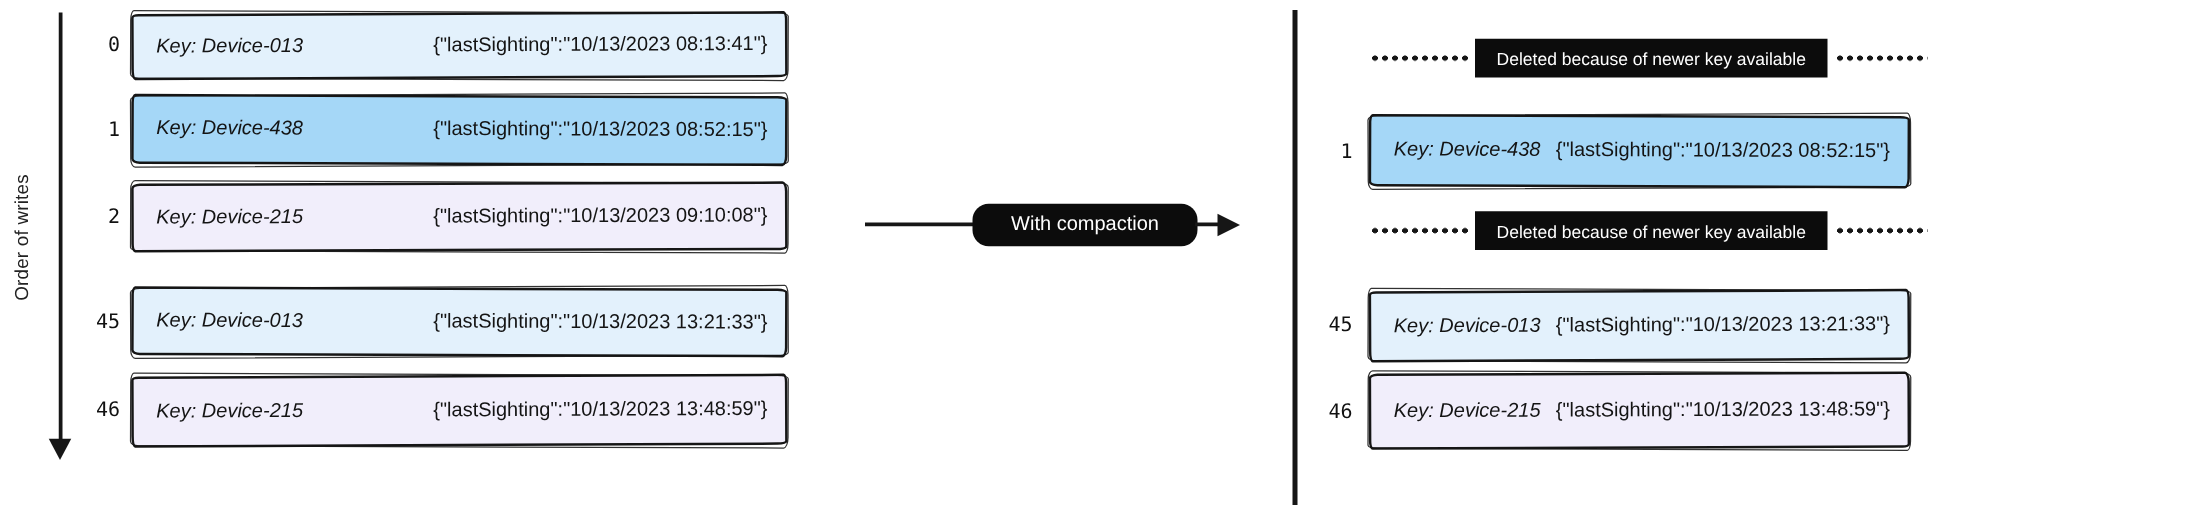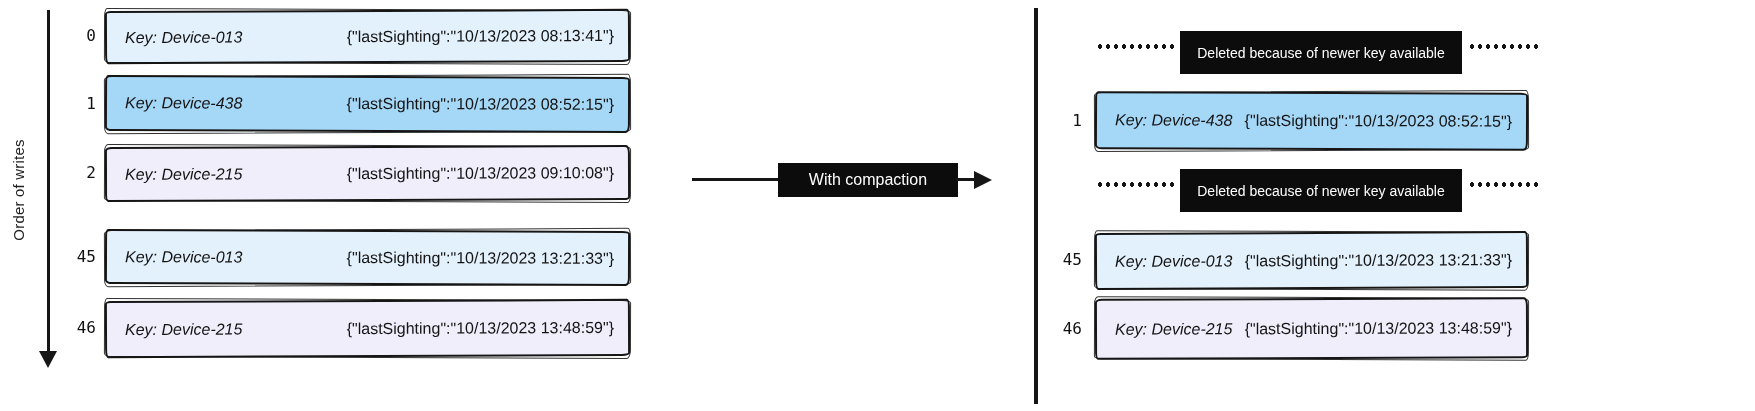--- a/index.html
+++ b/index.html
@@ -44,22 +44,22 @@
   .record .val{white-space:nowrap;}
   .idx{
     position:absolute;font-family:"DejaVu Sans Mono", monospace;font-size:16px;
     text-align:right;color:#111;line-height:22px;
   }
   
   .black-box{
     position:absolute;background:#0c0c0c;color:#fff;display:flex;
     align-items:center;justify-content:center;box-sizing:border-box;white-space:nowrap;
   }
-  .banner{font-size:14px;height:43px;}
-  .compaction{font-size:16px;height:34px;}
+  .banner{font-size:14px;height:31px;}
+  .compaction{font-size:16px;height:34px;border-radius:13px;}
   
   .dots{
     position:absolute;height:5px;
     background-image:radial-gradient(circle 2.2px at 4px 2.5px, #151515 98%, transparent);
     background-size:8px 5px;background-repeat:repeat-x;
   }
 </style>
 </head>
 <body>
 

